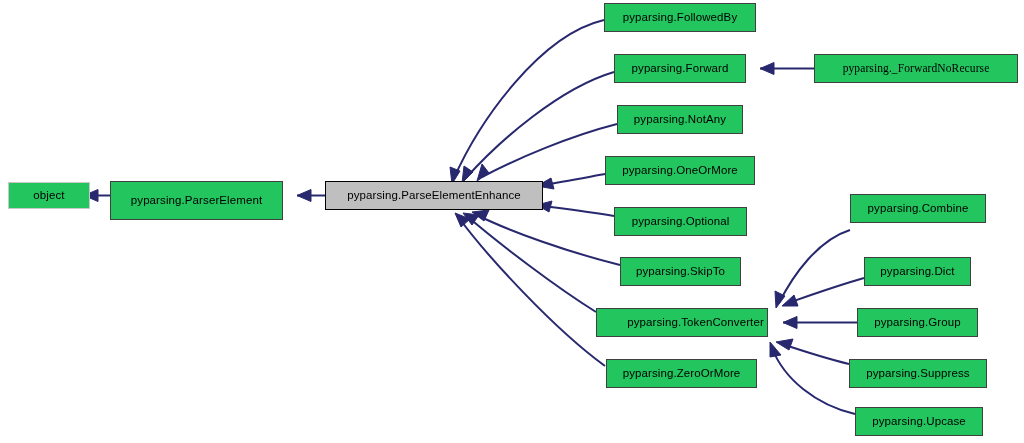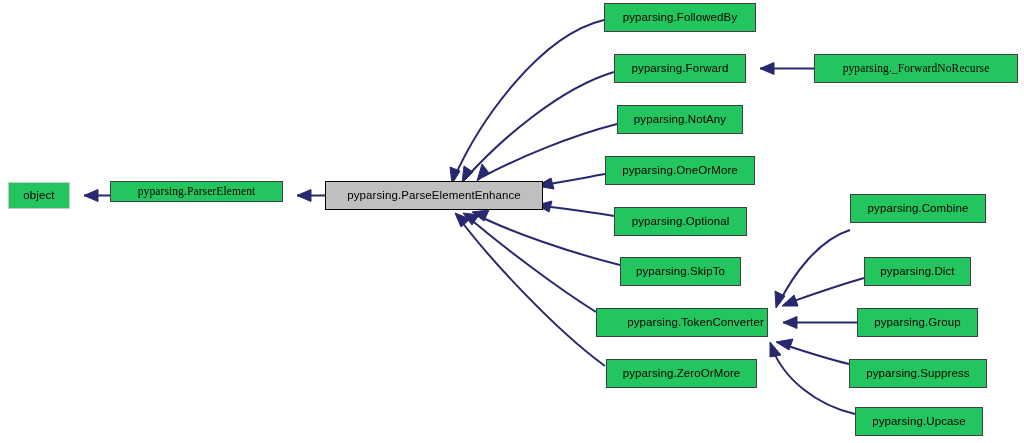--- a/index.html
+++ b/index.html
@@ -123,25 +123,25 @@
       <path d="M 849,364 C 824,358 800,350 782,344" fill="none" stroke="#28286e" stroke-width="2"></path>
       <polygon points="776,342 793,339 789,350" fill="#28286e" stroke="#28286e" stroke-width="1"></polygon>
     </g>
     <g>
       <path d="M 855,414 C 816,405 784,379 772,348" fill="none" stroke="#28286e" stroke-width="2"></path>
       <polygon points="770,342 781,355 770,357" fill="#28286e" stroke="#28286e" stroke-width="1"></polygon>
     </g>
 
   </svg>
 
-  <div class="node-box is-root" style="left:8px; top:182px; width:62px; height:27px;justify-content:center;">
+  <div class="node-box is-root" style="left:8px; top:182px; width:82px; height:27px;justify-content:center;">
     <span class="node-label">object</span>
   </div>
 
-  <div class="node-box" style="left:110px; top:181px; width:173px; height:21px;font-family:Liberation Serif, serif;">
+  <div class="node-box" style="left:110px; top:181px; width:173px; height:39px;">
     <span class="node-label">pyparsing.ParserElement</span>
   </div>
 
   <div class="node-box is-current" style="left:325px; top:181px; width:218px; height:29px;">
     <span class="node-label">pyparsing.ParseElementEnhance</span>
   </div>
 
   <div class="node-box" style="left:604px; top:3px; width:152px; height:29px;">
     <span class="node-label">pyparsing.FollowedBy</span>
   </div>

